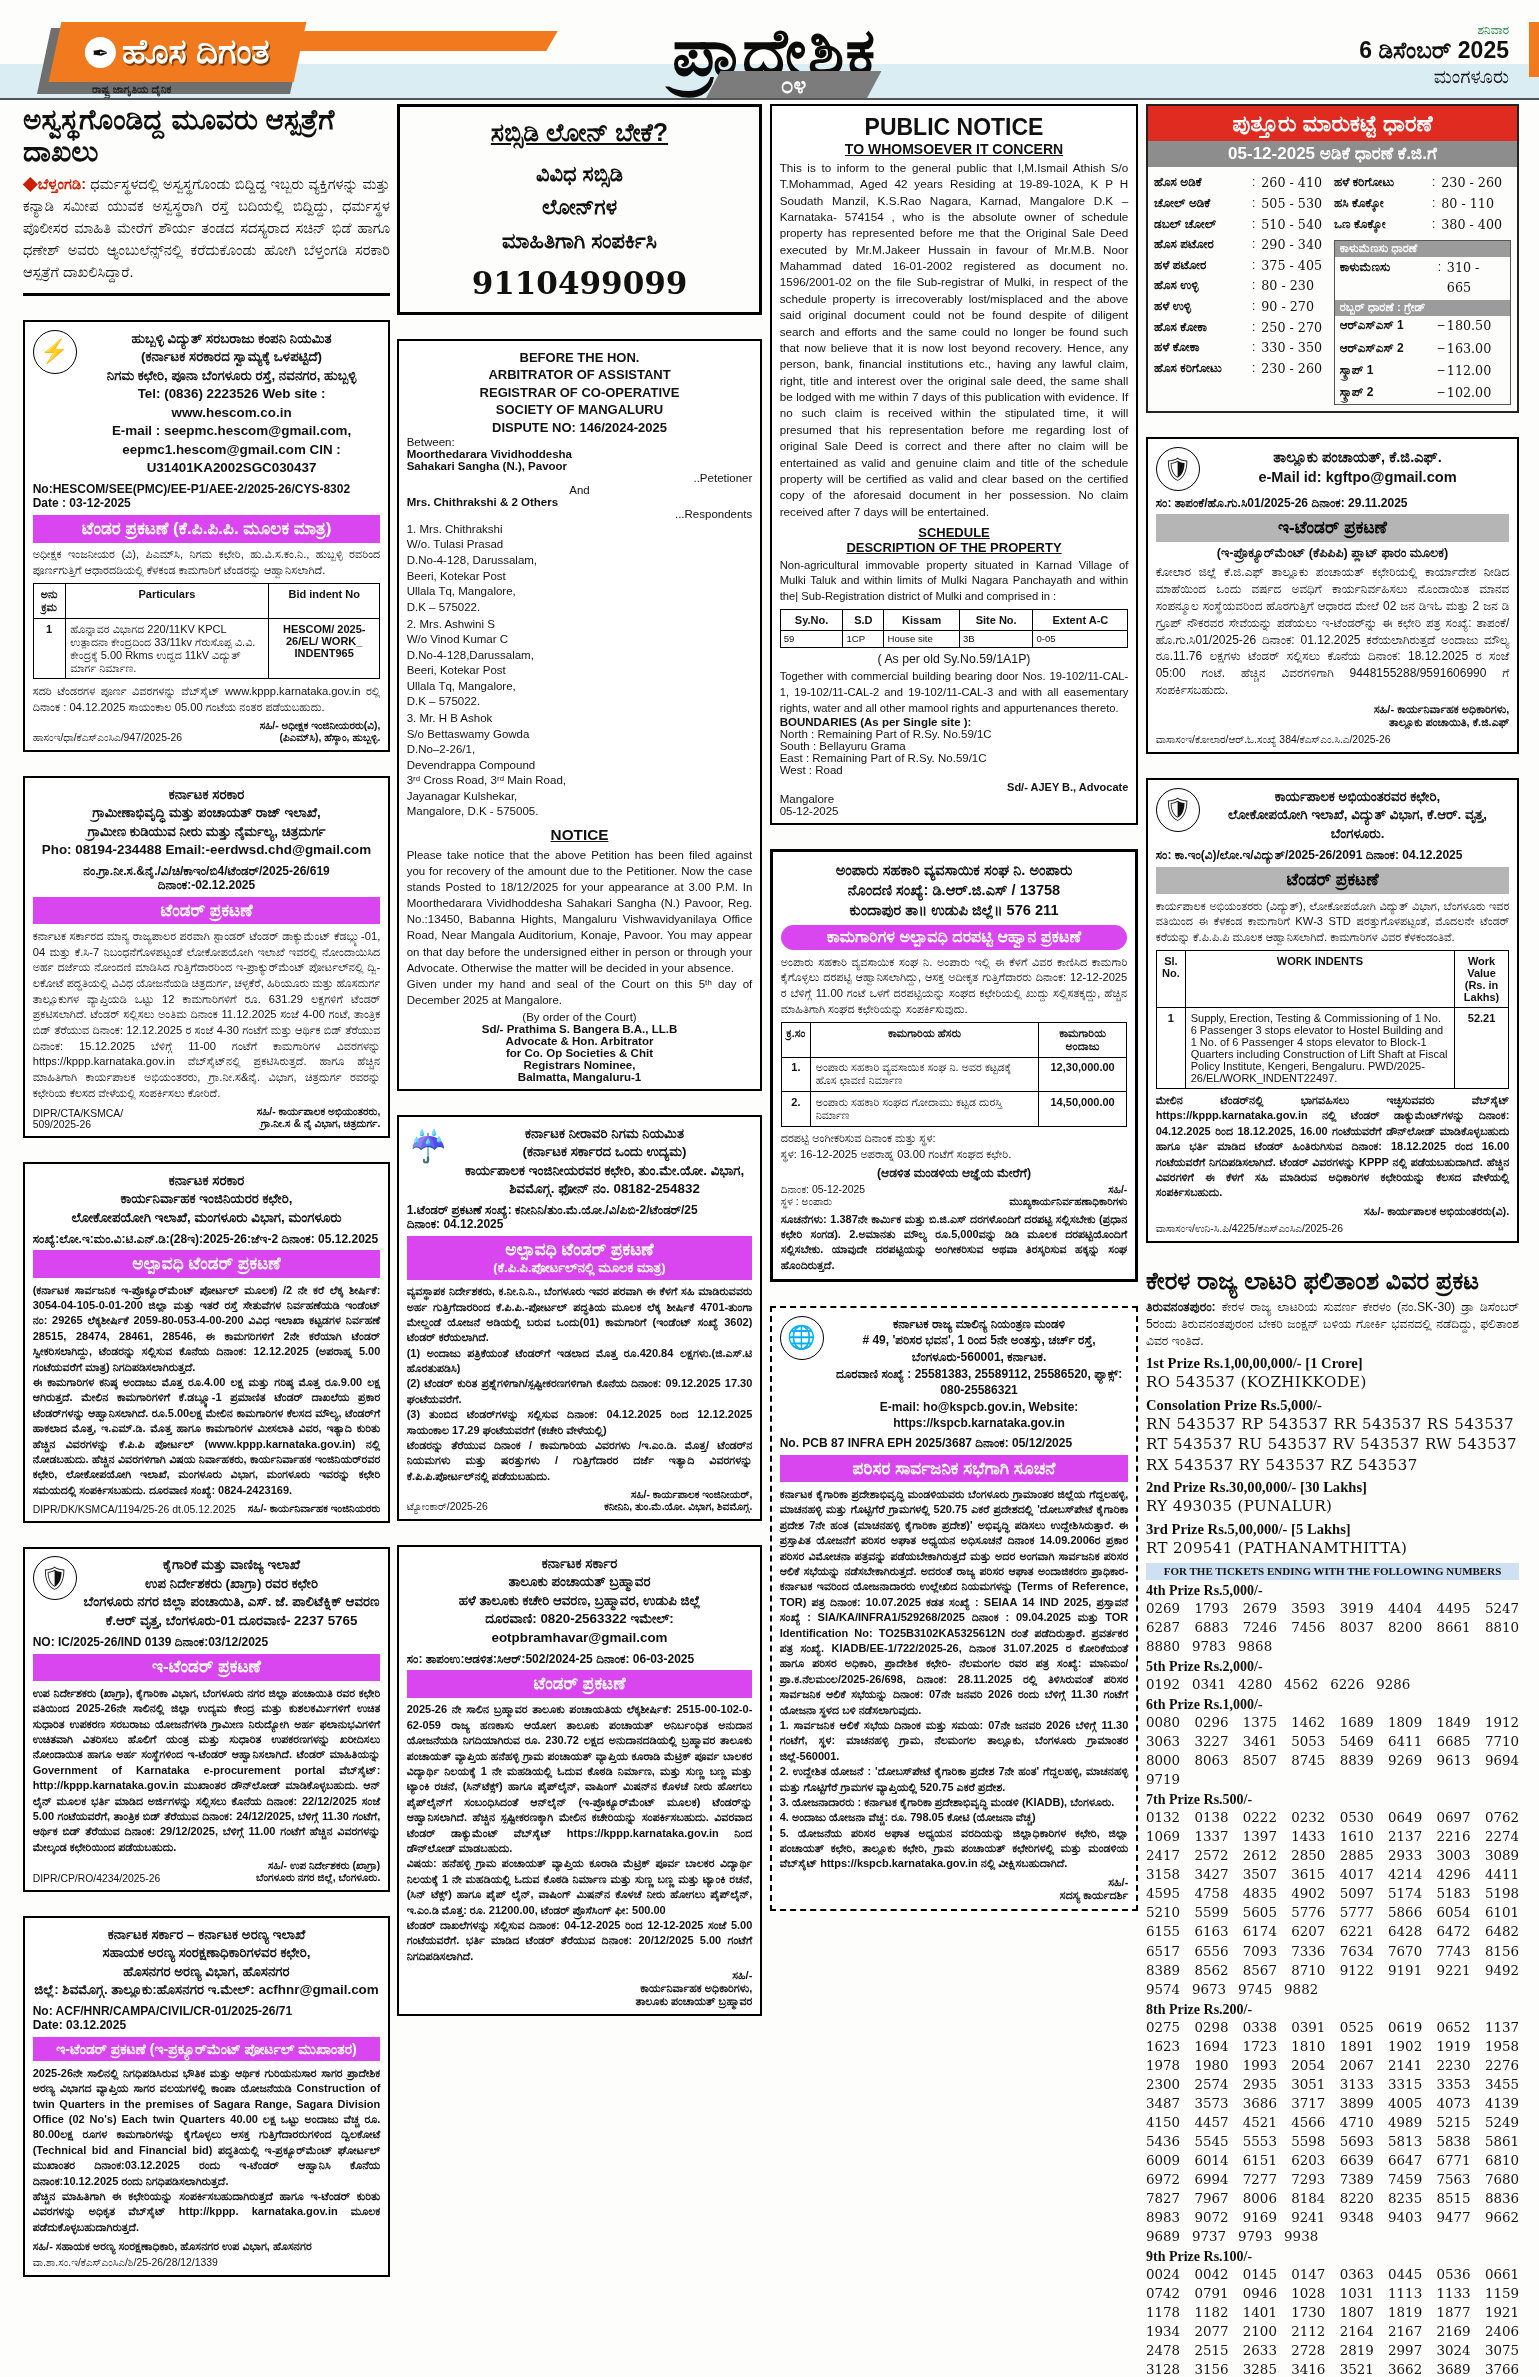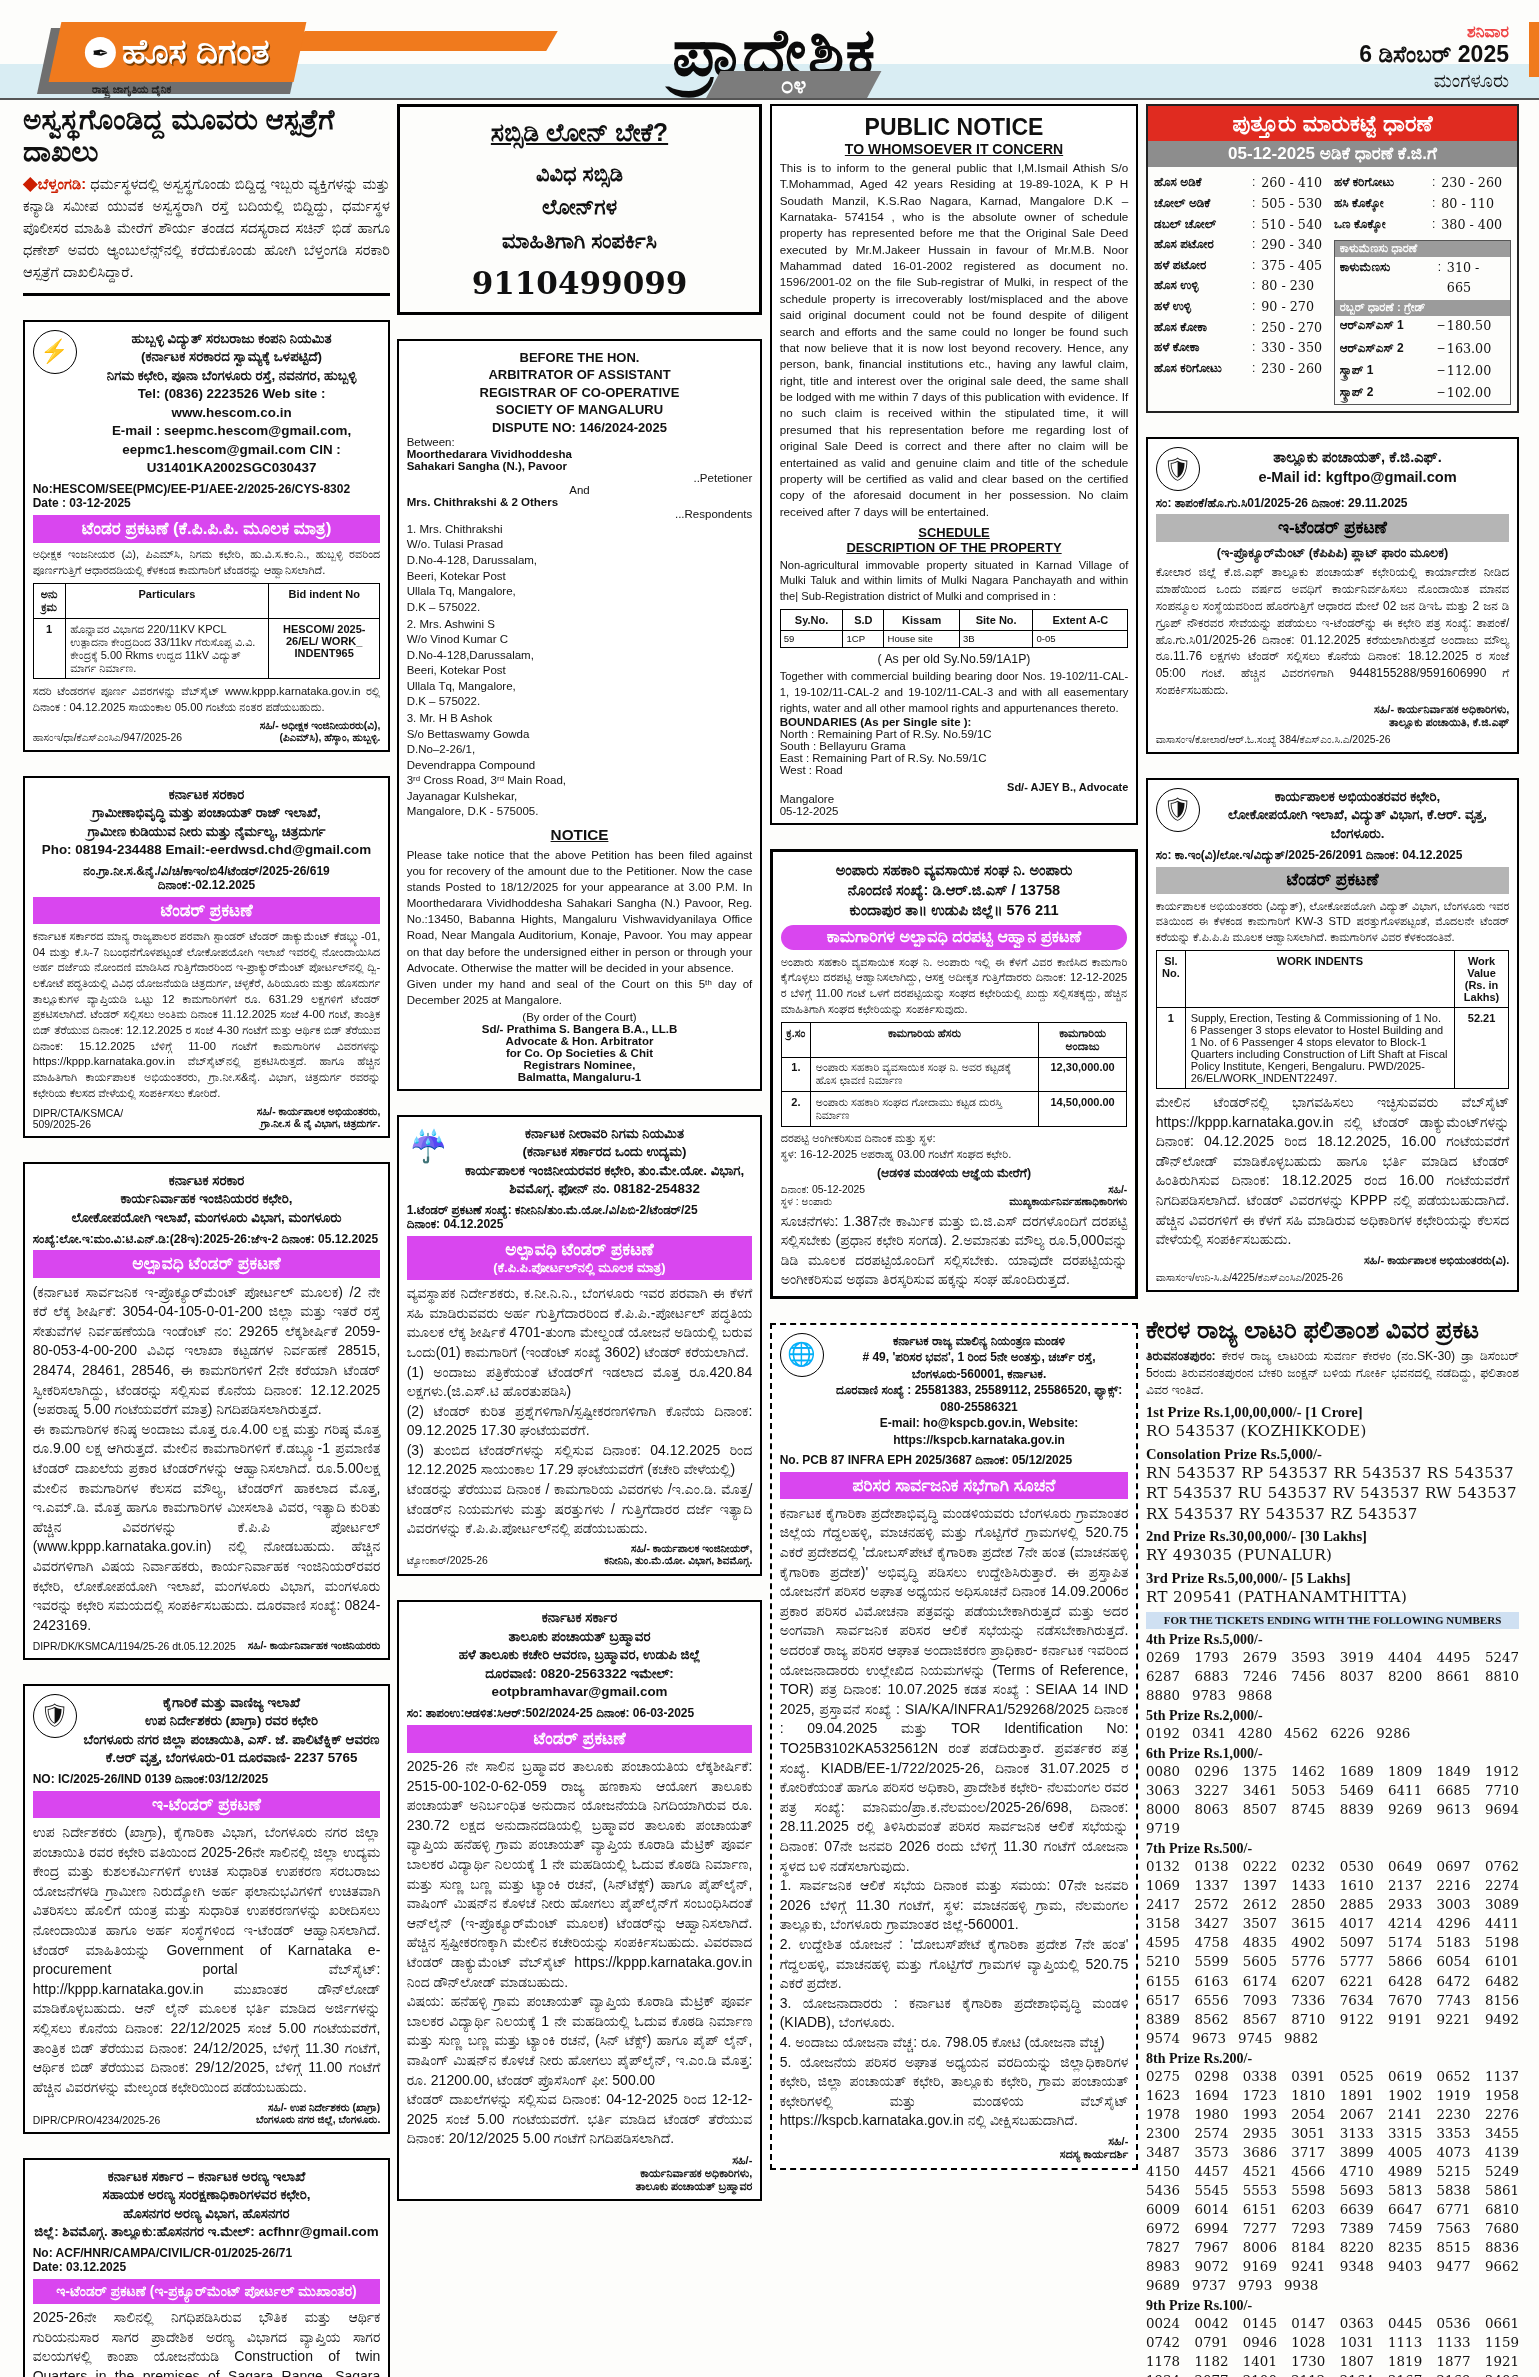--- a/index.html
+++ b/index.html
@@ -14,21 +14,21 @@
   .logo-shadow { position:absolute; left:44px; top:28px; width:253px; height:66px; background:#6f6f6f; transform:skewX(-12deg); }
   .logo { position:absolute; left:55px; top:21.5px; width:245px; height:60px; background:#f07a1d; transform:skewX(-12deg); display:flex; align-items:center; justify-content:center; gap:6.1px; }
   .logo .t { transform:skewX(12deg); color:#fff; font-weight:bold; font-size:34px; white-space:nowrap; text-shadow:1.5px 1.5px 0 #7a3c00; }
   .logo .emb { transform:skewX(12deg); width:31px; height:31px; border-radius:50%; background:#fff; color:#111; display:flex; align-items:center; justify-content:center; font-size:20px; }
   .tagline { position:absolute; left:92px; top:83px; font-size:10.7px; font-weight:bold; color:#222; }
   .orange-stripe { position:absolute; left:299px; top:31px; width:253px; height:20px; background:#f07a1d; transform:skewX(-30deg); }
   .section-title { position:absolute; left:537px; top:14px; width:475px; text-align:center; font-size:66px; font-weight:bold; letter-spacing:1.5px; color:#0b0b0b; }
   .pageno-wrap { position:absolute; left:713px; top:71px; width:161px; height:28px; background:#7c7c7c; transform:skewX(-28deg); display:flex; align-items:center; justify-content:center; }
   .pageno-wrap span { transform:skewX(28deg); color:#fff; font-size:23px; font-weight:bold; }
   .date-block { position:absolute; right:31px; top:23px; text-align:right; }
-  .date-block .day { color:#ef4444; font-weight:bold; font-size:16px; }
+  .date-block .day { color:#15803d; font-weight:normal; font-size:12px; }
   .date-block .date { color:#111; font-weight:bold; font-size:23px; }
   .date-block .city { color:#111; font-size:19px; margin-top:1.5px; }
   .orange-edge { position:absolute; right:0; top:21.5px; width:10.7px; height:55px; background:#f07a1d; }
 
   
   .cols { position:absolute; top:104px; left:0; width:1540px; height:2273px; }
   .col { position:absolute; top:0; display:flex; flex-direction:column; gap:24px; }
   #c1 { left:23px;  width:367px; }
   #c2 { left:397px; width:365px; }
   #c3 { left:770px; width:368px;justify-content:center; }
@@ -42,21 +42,21 @@
   .nhead.big { font-size:14.6px; }
   .logo-row { display:flex; align-items:flex-start; gap:6.1px; }
   .logo-row .nhead { flex:1; }
   .emblem { flex:0 0 auto; width:44px; height:44px; border:1.5px solid #000; border-radius:50%; display:flex; align-items:center; justify-content:center; font-size:23px; background:#fff; }
   .refrow { display:flex; justify-content:space-between; font-weight:bold; font-size:12px; margin:4.6px 0 3.1px; gap:4.6px; }
   .banner { background:#d946ef; color:#fff; font-weight:bold; text-align:center; font-size:17px; padding:3.8px 3.1px; margin:4.6px 0; }
   .banner.gray { background:#b5b5b5; color:#000; }
   .banner.round { border-radius:23px; font-size:16px; }
   .banner .sub { display:block; font-size:13px; font-weight:bold; }
   .body { font-size:11.2px; line-height:1.4; text-align:justify; margin-top:3.1px; }
-  .body.sm { font-size:14px; }
+  .body.sm { font-size:11px;font-weight:bold; }
   .sig { text-align:right; font-weight:bold; font-size:11px; margin-top:4.6px; }
   .foot { display:flex; justify-content:space-between; align-items:flex-end; font-size:10.4px; margin-top:4.6px; gap:6.1px; }
   .foot .l { text-align:left; } .foot .r { text-align:right; font-weight:bold; }
 
   table { border-collapse:collapse; width:100%; margin:4.6px 0; }
   th,td { border:1.5px solid #000; padding:3.8px 4.6px; font-size:11px; vertical-align:top; }
   th { text-align:center; }
   td.num { text-align:center; font-weight:bold; }
 
   

